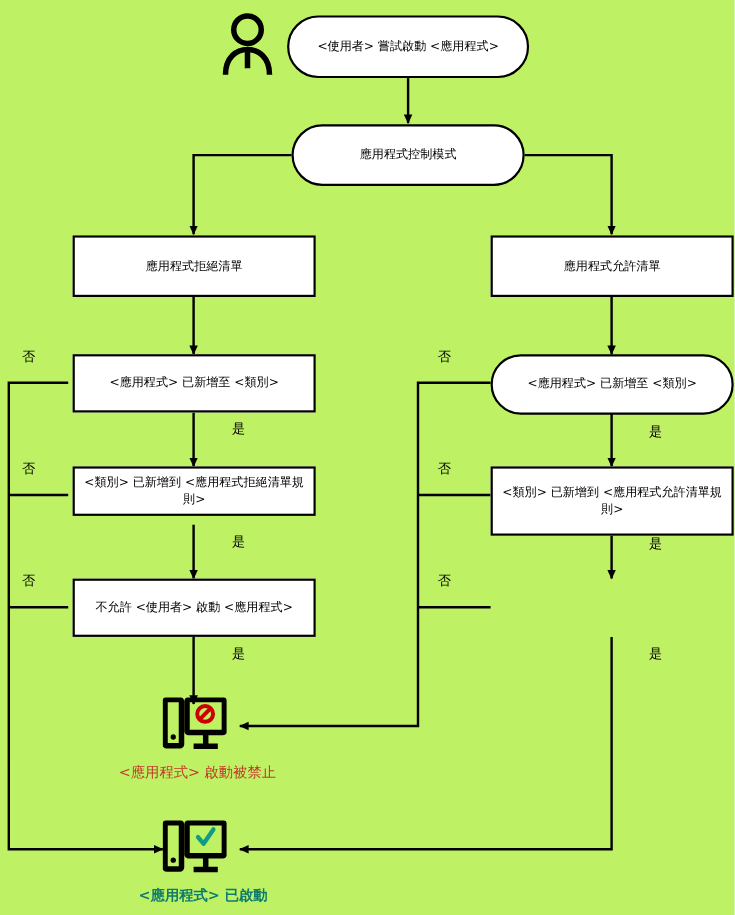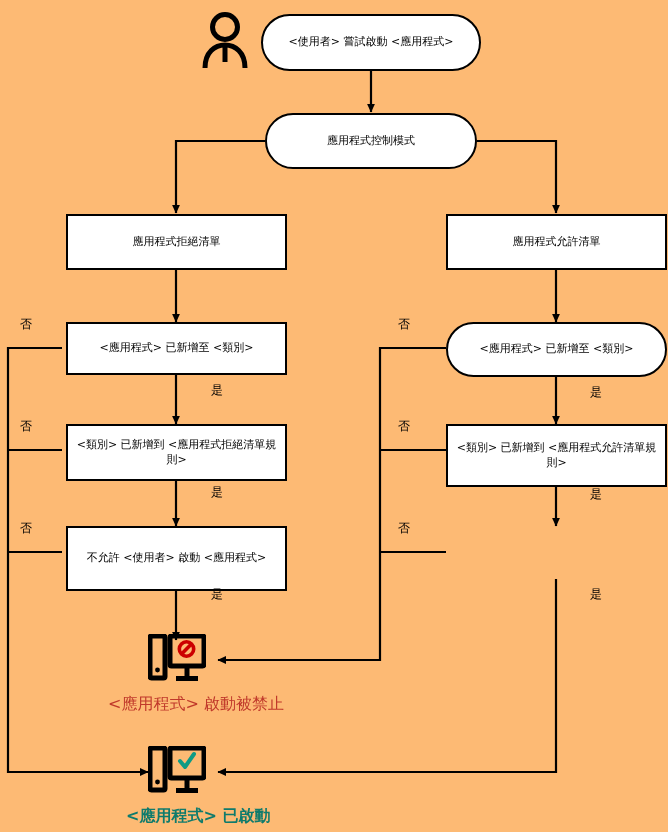--- a/index.html
+++ b/index.html
@@ -8,21 +8,21 @@
     padding: 0;
     background: #ffffff;
   }
   body {
     font-family: "DejaVu Sans", "Liberation Sans", sans-serif;
   }
   #canvas {
     position: relative;
     width: 668px;
     height: 832px;
-    background: #fdba74;
+    background: #bef264;
     overflow: hidden;
   }
   #edges {
     position: absolute;
     left: 0;
     top: 0;
     width: 668px;
     height: 832px;
     pointer-events: none;
   }
@@ -51,21 +51,21 @@
     font-size: 12px;
     color: #000000;
     line-height: 1;
     white-space: nowrap;
   }
   .icon-box {
     position: absolute;
   }
   .result-label {
     position: absolute;
-    font-size: 16px;
+    font-size: 13px;
     white-space: nowrap;
     line-height: 1;
   }
   .result-label.denied { color: #c0392b; }
   .result-label.allowed { color: #0f7b6c; }
   .actor {
     position: absolute;
   }
 </style>
 </head>
@@ -130,25 +130,25 @@
   <div class="node oval" style="left:265px; top:113px; width:212px; height:56px;">應用程式控制模式</div>
 
   <div class="node rect" style="left:66px; top:214px; width:221px; height:56px;">應用程式拒絕清單</div>
 
   <div class="node rect" style="left:446px; top:214px; width:221px; height:56px;">應用程式允許清單</div>
 
   <div class="node rect" style="left:66px; top:322px; width:221px; height:53px;">&lt;應用程式&gt; 已新增至 &lt;類別&gt;</div>
 
   <div class="node oval" style="left:446px; top:322px; width:221px; height:55px;">&lt;應用程式&gt; 已新增至 &lt;類別&gt;</div>
 
-  <div class="node rect" style="left:66px; top:424px; width:221px; height:57px;">&lt;類別&gt; 已新增到 &lt;應用程式拒絕清單規則&gt;</div>
+  <div class="node rect" style="left:66px; top:424px; width:221px; height:45px;">&lt;類別&gt; 已新增到 &lt;應用程式拒絕清單規則&gt;</div>
 
   <div class="node rect" style="left:446px; top:424px; width:221px; height:63px;">&lt;類別&gt; 已新增到 &lt;應用程式允許清單規則&gt;</div>
 
-  <div class="node rect" style="left:66px; top:526px; width:221px; height:65px;">不允許 &lt;使用者&gt; 啟動 &lt;應用程式&gt;</div>
+  <div class="node rect" style="left:66px; top:526px; width:221px; height:53px;">不允許 &lt;使用者&gt; 啟動 &lt;應用程式&gt;</div>
 
 
   <div class="edge-label" style="left:20px; top:318px;">否</div>
   <div class="edge-label" style="left:20px; top:420px;">否</div>
   <div class="edge-label" style="left:20px; top:522px;">否</div>
 
   <div class="edge-label" style="left:398px; top:318px;">否</div>
   <div class="edge-label" style="left:398px; top:420px;">否</div>
   <div class="edge-label" style="left:398px; top:522px;">否</div>
 

